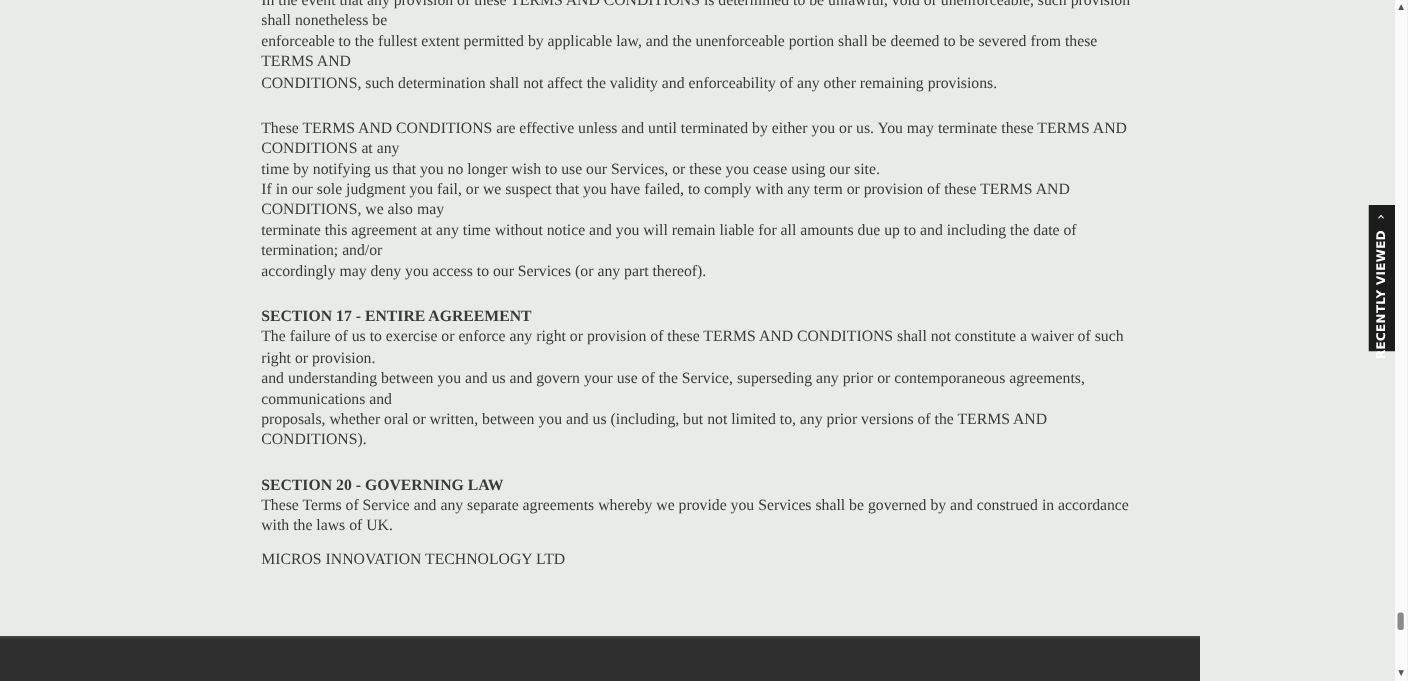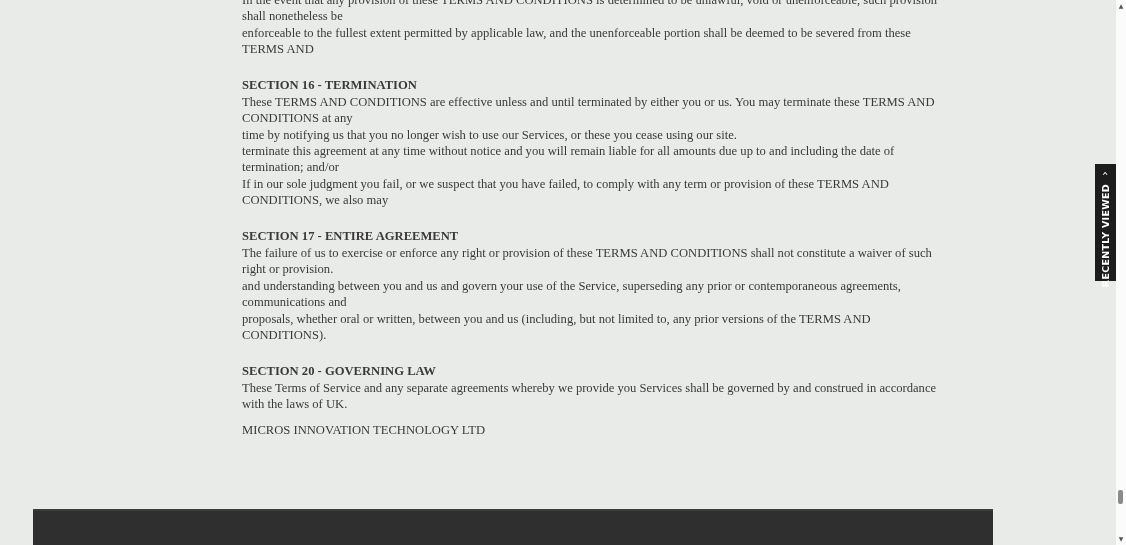--- a/index.html
+++ b/index.html
@@ -2,21 +2,21 @@
 <html><head>
 <meta charset="utf-8">
 <style>
   html, body { margin:0; padding:0; }
   body {
     width:1126px; height:545px; overflow:hidden; position:relative;
     background:#e9ebe8;
     font-family:"Liberation Serif", "DejaVu Serif", serif;
     color:#3a3a3a;
   }
-  .page { position:absolute; left:0; top:0; width:960px; height:545px; overflow:hidden; background:#e9ebe8;margin-left:33px; }
+  .page { position:absolute; left:0; top:0; width:960px; height:545px; overflow:hidden; background:#e9ebe8; }
   .content {
     position:absolute; left:209px; top:-8px; width:700px;
     font-size:12.6px; line-height:16.4px;
   }
   .content p { margin:0; }
   .block { margin-bottom:10px; }
   .sec-title { font-weight:bold; margin:0; }
   .gap { height:9.8px; }
   .footer {
     position:absolute; left:0; top:509px; width:1116px; height:36px;
@@ -52,30 +52,31 @@
 </style>
 </head>
 <body>
 
 <div class="page">
   <div class="content">
 
     <div class="block">
       <p>In the event that any provision of these TERMS AND CONDITIONS is determined to be unlawful, void or unenforceable, such provision shall nonetheless be</p>
       <p>enforceable to the fullest extent permitted by applicable law, and the unenforceable portion shall be deemed to be severed from these TERMS AND</p>
+      <p>CONDITIONS, such determination shall not affect the validity and enforceability of any other remaining provisions.</p>
     </div>
 
     <div class="gap"></div>
 
     <div class="block">
-      <p class="sec-title">SECTION 16 - TERMINATION</p>
       <p>These TERMS AND CONDITIONS are effective unless and until terminated by either you or us. You may terminate these TERMS AND CONDITIONS at any</p>
       <p>time by notifying us that you no longer wish to use our Services, or these you cease using our site.</p>
+      <p>If in our sole judgment you fail, or we suspect that you have failed, to comply with any term or provision of these TERMS AND CONDITIONS, we also may</p>
       <p>terminate this agreement at any time without notice and you will remain liable for all amounts due up to and including the date of termination; and/or</p>
-      <p>If in our sole judgment you fail, or we suspect that you have failed, to comply with any term or provision of these TERMS AND CONDITIONS, we also may</p>
+      <p>accordingly may deny you access to our Services (or any part thereof).</p>
     </div>
 
     <div class="gap"></div>
 
     <div class="block">
       <p class="sec-title">SECTION 17 - ENTIRE AGREEMENT</p>
       <p>The failure of us to exercise or enforce any right or provision of these TERMS AND CONDITIONS shall not constitute a waiver of such right or provision.</p>
       <p>and understanding between you and us and govern your use of the Service, superseding any prior or contemporaneous agreements, communications and</p>
       <p>proposals, whether oral or written, between you and us (including, but not limited to, any prior versions of the TERMS AND CONDITIONS).</p>
     </div>

